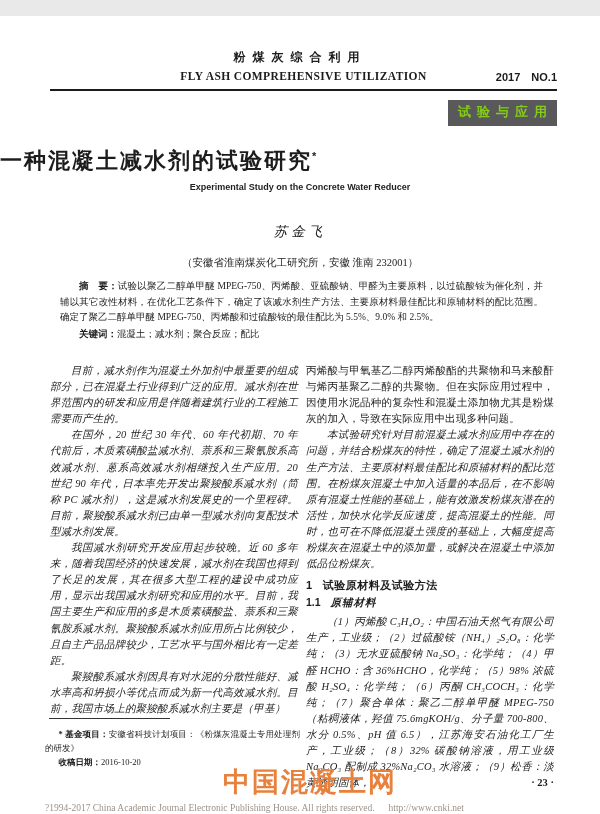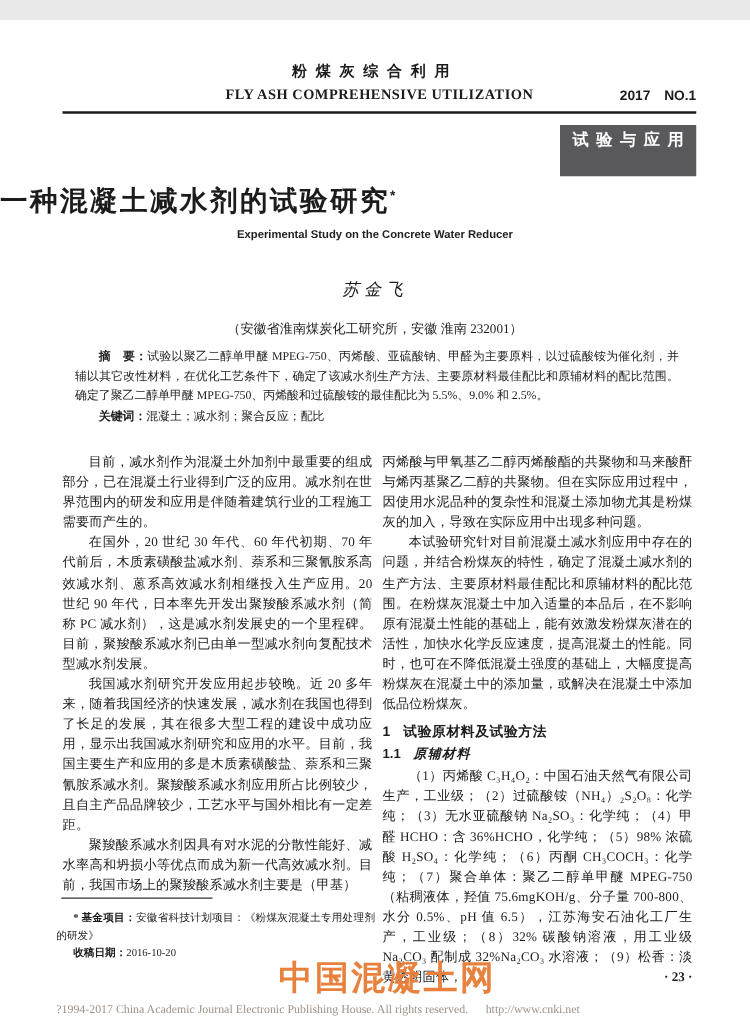--- a/index.html
+++ b/index.html
@@ -21,23 +21,23 @@
     letter-spacing:0.4px;
   }
   .issue {
     position:absolute; right:0; top:1px;
     font-family:"Liberation Sans", sans-serif; font-weight:bold; font-size:11px;
     word-spacing:8px;
   }
   .head-rule { position:absolute; top:73px; left:50px; width:507px; height:2px; background:#1b1b1b; }
   .badge {
     position:absolute; top:84px; right:43px;
-    background:#59595b; color:#ffffff;
+    background:#59595b; color:#84cc16;
     font-family:"Liberation Sans", sans-serif; font-weight:bold; font-size:13px;
-    letter-spacing:6px; padding:3px 4px 20px 10px;
+    letter-spacing:6px; padding:3px 4px 5px 10px;
   }
   
   .title-cn {
     position:absolute; top:130px; left:0; right:0; 
     font-family:"Liberation Sans", sans-serif; font-weight:bold;
     font-size:22px; letter-spacing:2px; margin:0;
   }
   .title-cn sup { font-size:11px; }
   .title-en {
     position:absolute; top:166px; left:0; right:0; text-align:center;
@@ -57,21 +57,21 @@
   .abstract b { font-family:"Liberation Sans", sans-serif; font-size:9.5px; }
   .clc-gap { margin-left:20px; }
   
   .col { position:absolute; top:347px; }
   .col-left  { left:50px;  width:248px; }
   .col-right { left:306px; width:248px; }
   .col p {
     margin:0; font-size:10.5px; line-height:16.1px;
     text-align:justify; letter-spacing:0.2px;
   }
-  .indent { text-indent:2em; }
+  .indent { text-indent:2em;font-style:italic; }
   .noindent { text-indent:0; }
   .sec {
     margin:6px 0 3px; font-family:"Liberation Sans", sans-serif;
     font-weight:bold; font-size:11px; letter-spacing:0.5px;
   }
   .sec .sec-num { margin-right:10px; }
   .subsec { margin:2px 0 4px; font-size:10.5px; }
   .subsec .sec-num { font-family:"Liberation Sans", sans-serif; font-weight:bold; }
   .subsec .kai { font-style:italic; margin-left:10px; letter-spacing:1px; }
   
@@ -112,21 +112,21 @@
   <div class="affiliation">（安徽省淮南煤炭化工研究所，安徽 淮南 232001）</div>
 
   <div class="abstract">
     <p><b>摘　要：</b><span>试验以聚乙二醇单甲醚 MPEG-750、丙烯酸、亚硫酸钠、甲醛为主要原料，以过硫酸铵为催化剂，并辅以其它改性材料，在优化工艺条件下，确定了该减水剂生产方法、主要原材料最佳配比和原辅材料的配比范围。确定了聚乙二醇单甲醚 MPEG-750、丙烯酸和过硫酸铵的最佳配比为 5.5%、9.0% 和 2.5%。</span></p>
     <p><b>关键词：</b><span>混凝土；减水剂；聚合反应；配比</span></p>
   </div>
 
   <div class="col col-left">
     <p class="indent">目前，减水剂作为混凝土外加剂中最重要的组成部分，已在混凝土行业得到广泛的应用。减水剂在世界范围内的研发和应用是伴随着建筑行业的工程施工需要而产生的。</p>
     <p class="indent">在国外，20 世纪 30 年代、60 年代初期、70 年代前后，木质素磺酸盐减水剂、萘系和三聚氰胺系高效减水剂、蒽系高效减水剂相继投入生产应用。20 世纪 90 年代，日本率先开发出聚羧酸系减水剂（简称 PC 减水剂），这是减水剂发展史的一个里程碑。目前，聚羧酸系减水剂已由单一型减水剂向复配技术型减水剂发展。</p>
-    <p class="indent">我国减水剂研究开发应用起步较晚。近 20 多年来，随着我国经济的快速发展，减水剂在我国也得到了长足的发展，其在很多大型工程的建设中成功应用，显示出我国减水剂研究和应用的水平。目前，我国主要生产和应用的多是木质素磺酸盐、萘系和三聚氰胺系减水剂。聚羧酸系减水剂应用所占比例较少，且自主产品品牌较少，工艺水平与国外相比有一定差距。</p>
+    <p class="indent">我国减水剂研究开发应用起步较晚。近 60 多年来，随着我国经济的快速发展，减水剂在我国也得到了长足的发展，其在很多大型工程的建设中成功应用，显示出我国减水剂研究和应用的水平。目前，我国主要生产和应用的多是木质素磺酸盐、萘系和三聚氰胺系减水剂。聚羧酸系减水剂应用所占比例较少，且自主产品品牌较少，工艺水平与国外相比有一定差距。</p>
     <p class="indent">聚羧酸系减水剂因具有对水泥的分散性能好、减水率高和坍损小等优点而成为新一代高效减水剂。目前，我国市场上的聚羧酸系减水剂主要是（甲基）</p>
   </div>
 
   <div class="col col-right">
     <p class="noindent">丙烯酸与甲氧基乙二醇丙烯酸酯的共聚物和马来酸酐与烯丙基聚乙二醇的共聚物。但在实际应用过程中，因使用水泥品种的复杂性和混凝土添加物尤其是粉煤灰的加入，导致在实际应用中出现多种问题。</p>
     <p class="indent">本试验研究针对目前混凝土减水剂应用中存在的问题，并结合粉煤灰的特性，确定了混凝土减水剂的生产方法、主要原材料最佳配比和原辅材料的配比范围。在粉煤灰混凝土中加入适量的本品后，在不影响原有混凝土性能的基础上，能有效激发粉煤灰潜在的活性，加快水化学反应速度，提高混凝土的性能。同时，也可在不降低混凝土强度的基础上，大幅度提高粉煤灰在混凝土中的添加量，或解决在混凝土中添加低品位粉煤灰。</p>
     <h2 class="sec"><span class="sec-num">1</span><span>试验原材料及试验方法</span></h2>
     <h3 class="subsec"><span class="sec-num">1.1</span><span class="kai">原辅材料</span></h3>
     <p class="indent">（1）丙烯酸 C₃H₄O₂：中国石油天然气有限公司生产，工业级；（2）过硫酸铵（NH₄）₂S₂O₈：化学纯；（3）无水亚硫酸钠 Na₂SO₃：化学纯；（4）甲醛 HCHO：含 36%HCHO，化学纯；（5）98% 浓硫酸 H₂SO₄：化学纯；（6）丙酮 CH₃COCH₃：化学纯；（7）聚合单体：聚乙二醇单甲醚 MPEG-750（粘稠液体，羟值 75.6mgKOH/g、分子量 700-800、水分 0.5%、pH 值 6.5），江苏海安石油化工厂生产，工业级；（8）32% 碳酸钠溶液，用工业级 Na₂CO₃ 配制成 32%Na₂CO₃ 水溶液；（9）松香：淡黄透明固体，</p>
   </div>

